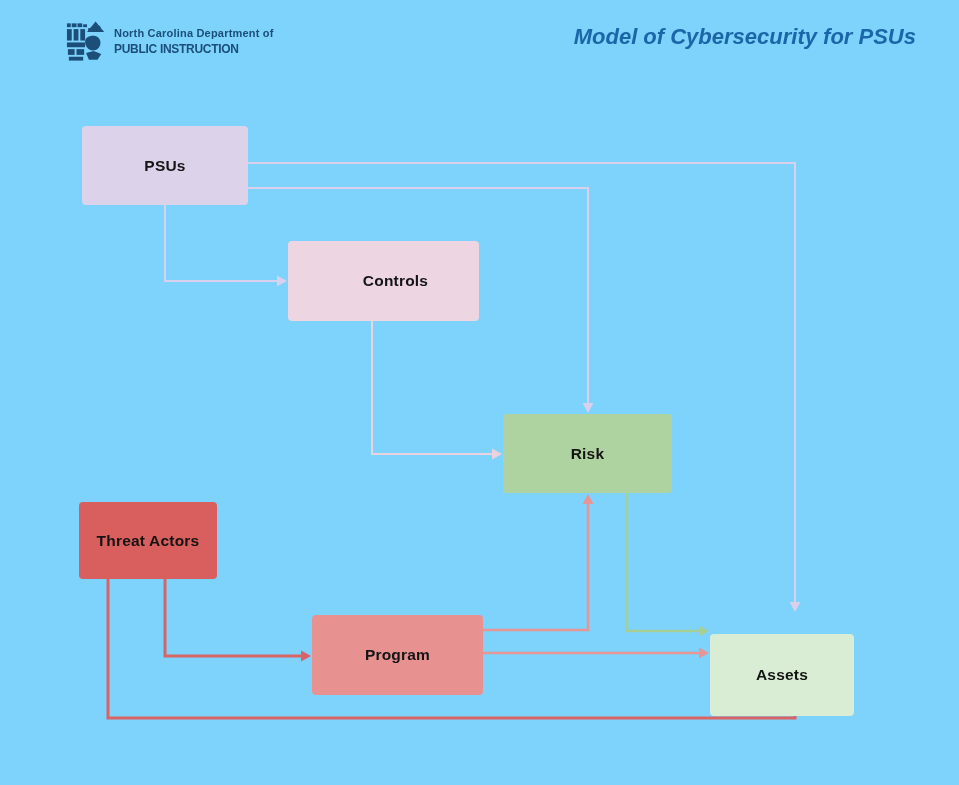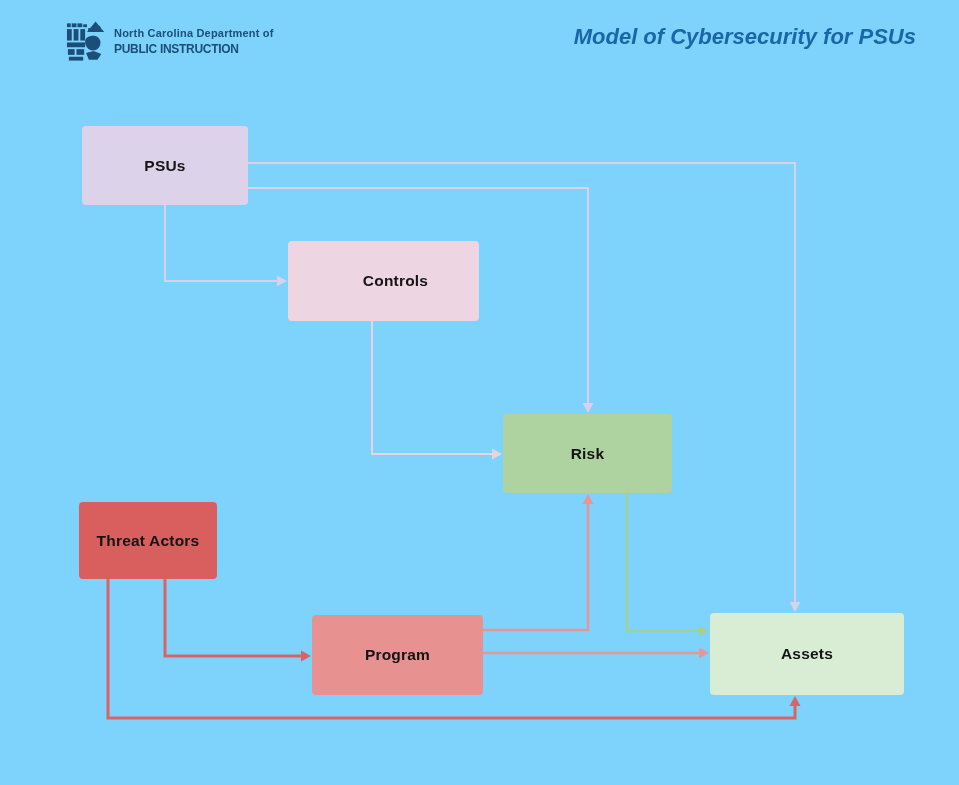--- a/index.html
+++ b/index.html
@@ -88,18 +88,18 @@
       </div>
       <div class="node" style="left: 503px; top: 414px; width: 169px; height: 79px; background: rgb(175, 211, 160); text-align: right;">
         <span>Risk</span>
       </div>
       <div class="node" style="left: 79px; top: 502px; width: 138px; height: 77px; background: rgb(217, 95, 95);">
         <span>Threat Actors</span>
       </div>
       <div class="node" style="left: 312px; top: 615px; width: 171px; height: 80px; background: rgb(232, 145, 145);">
         <span>Program</span>
       </div>
-      <div class="node" style="left: 710px; top: 613px; width: 194px; height: 82px; background: rgb(217, 236, 212);">
+      <div class="node" style="left: 710px; top: 634px; width: 144px; height: 82px; background: rgb(217, 236, 212);">
         <span>Assets</span>
       </div>
     </div>
 
 </div>
 
 </body></html>

